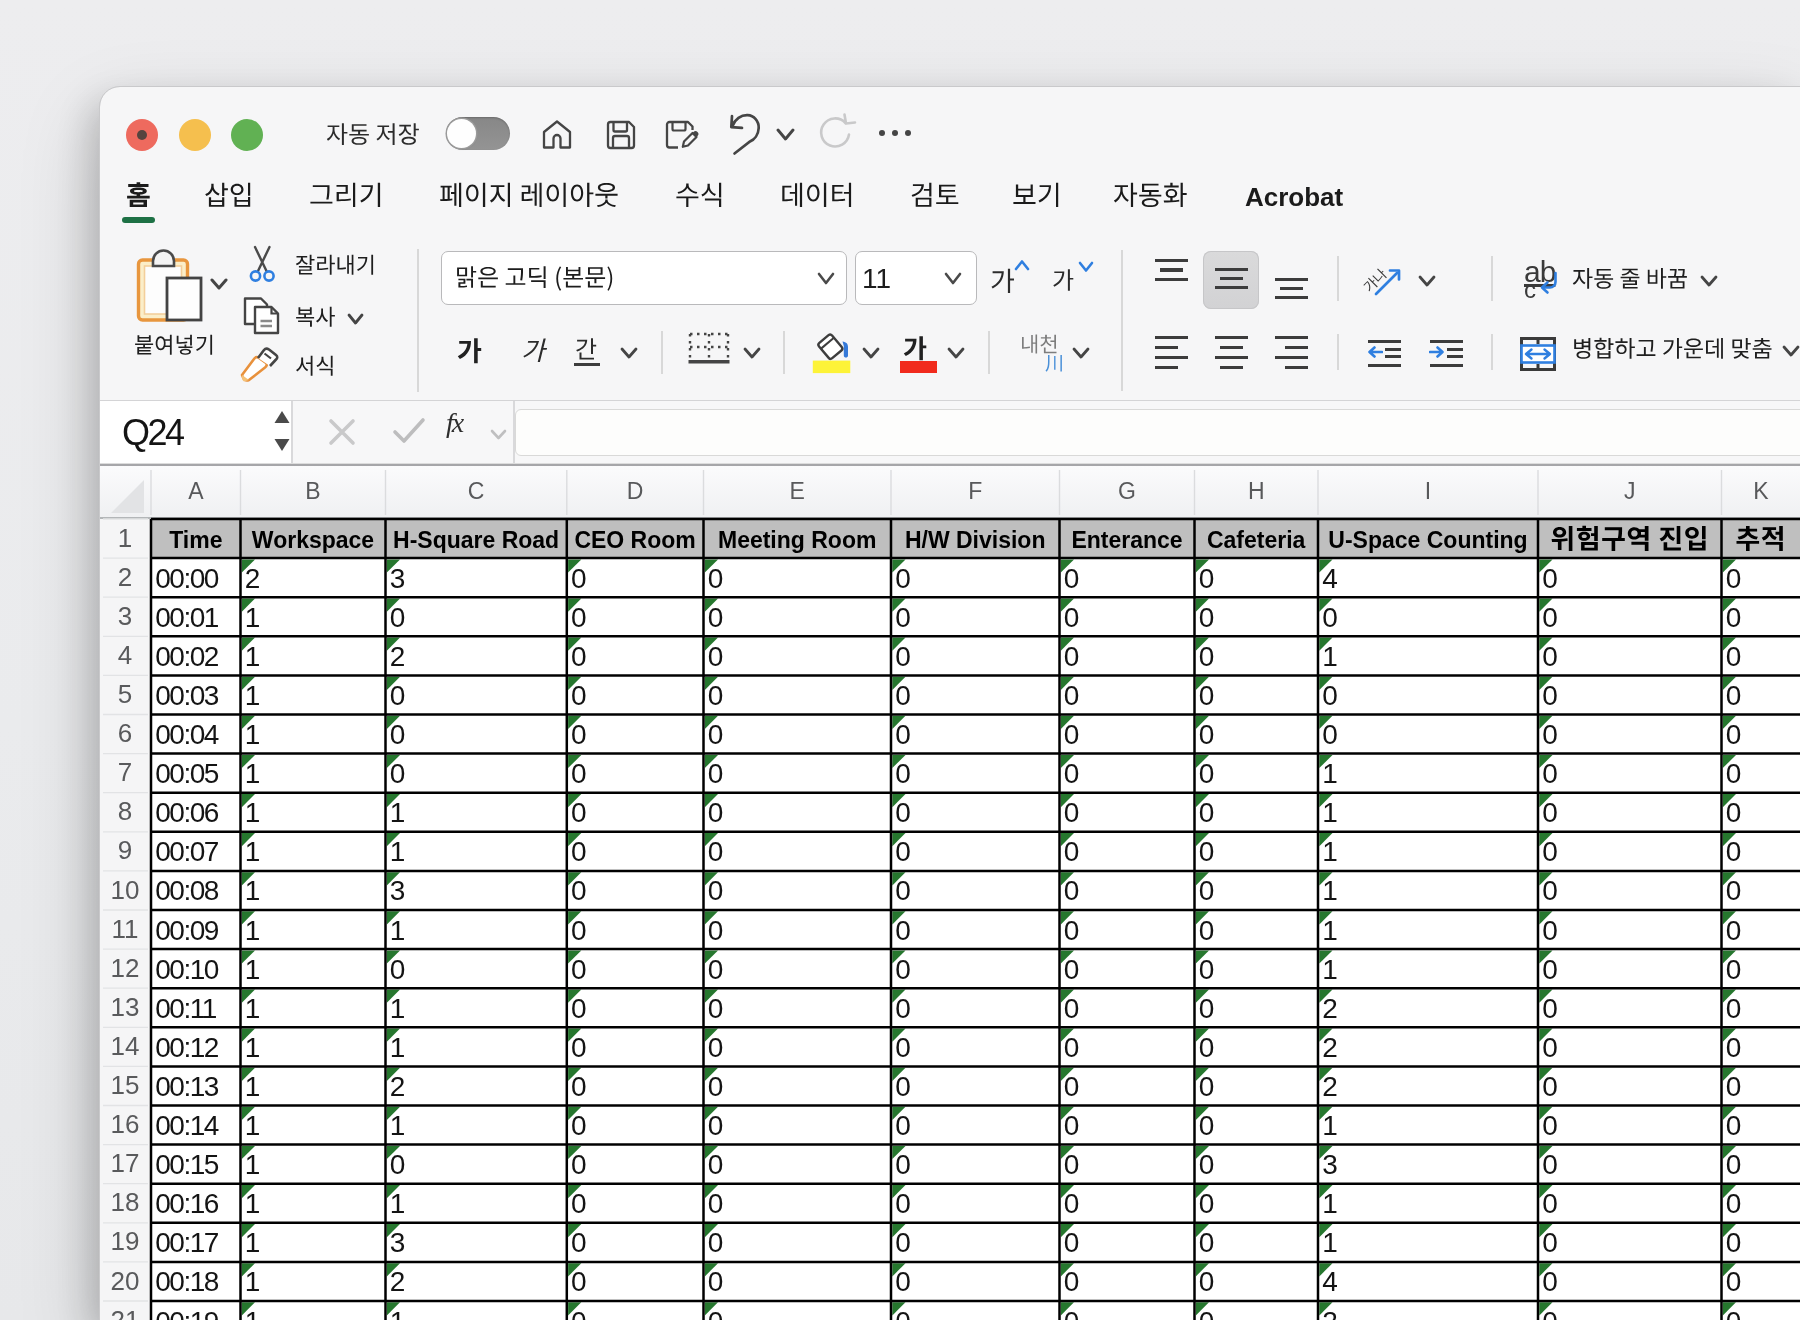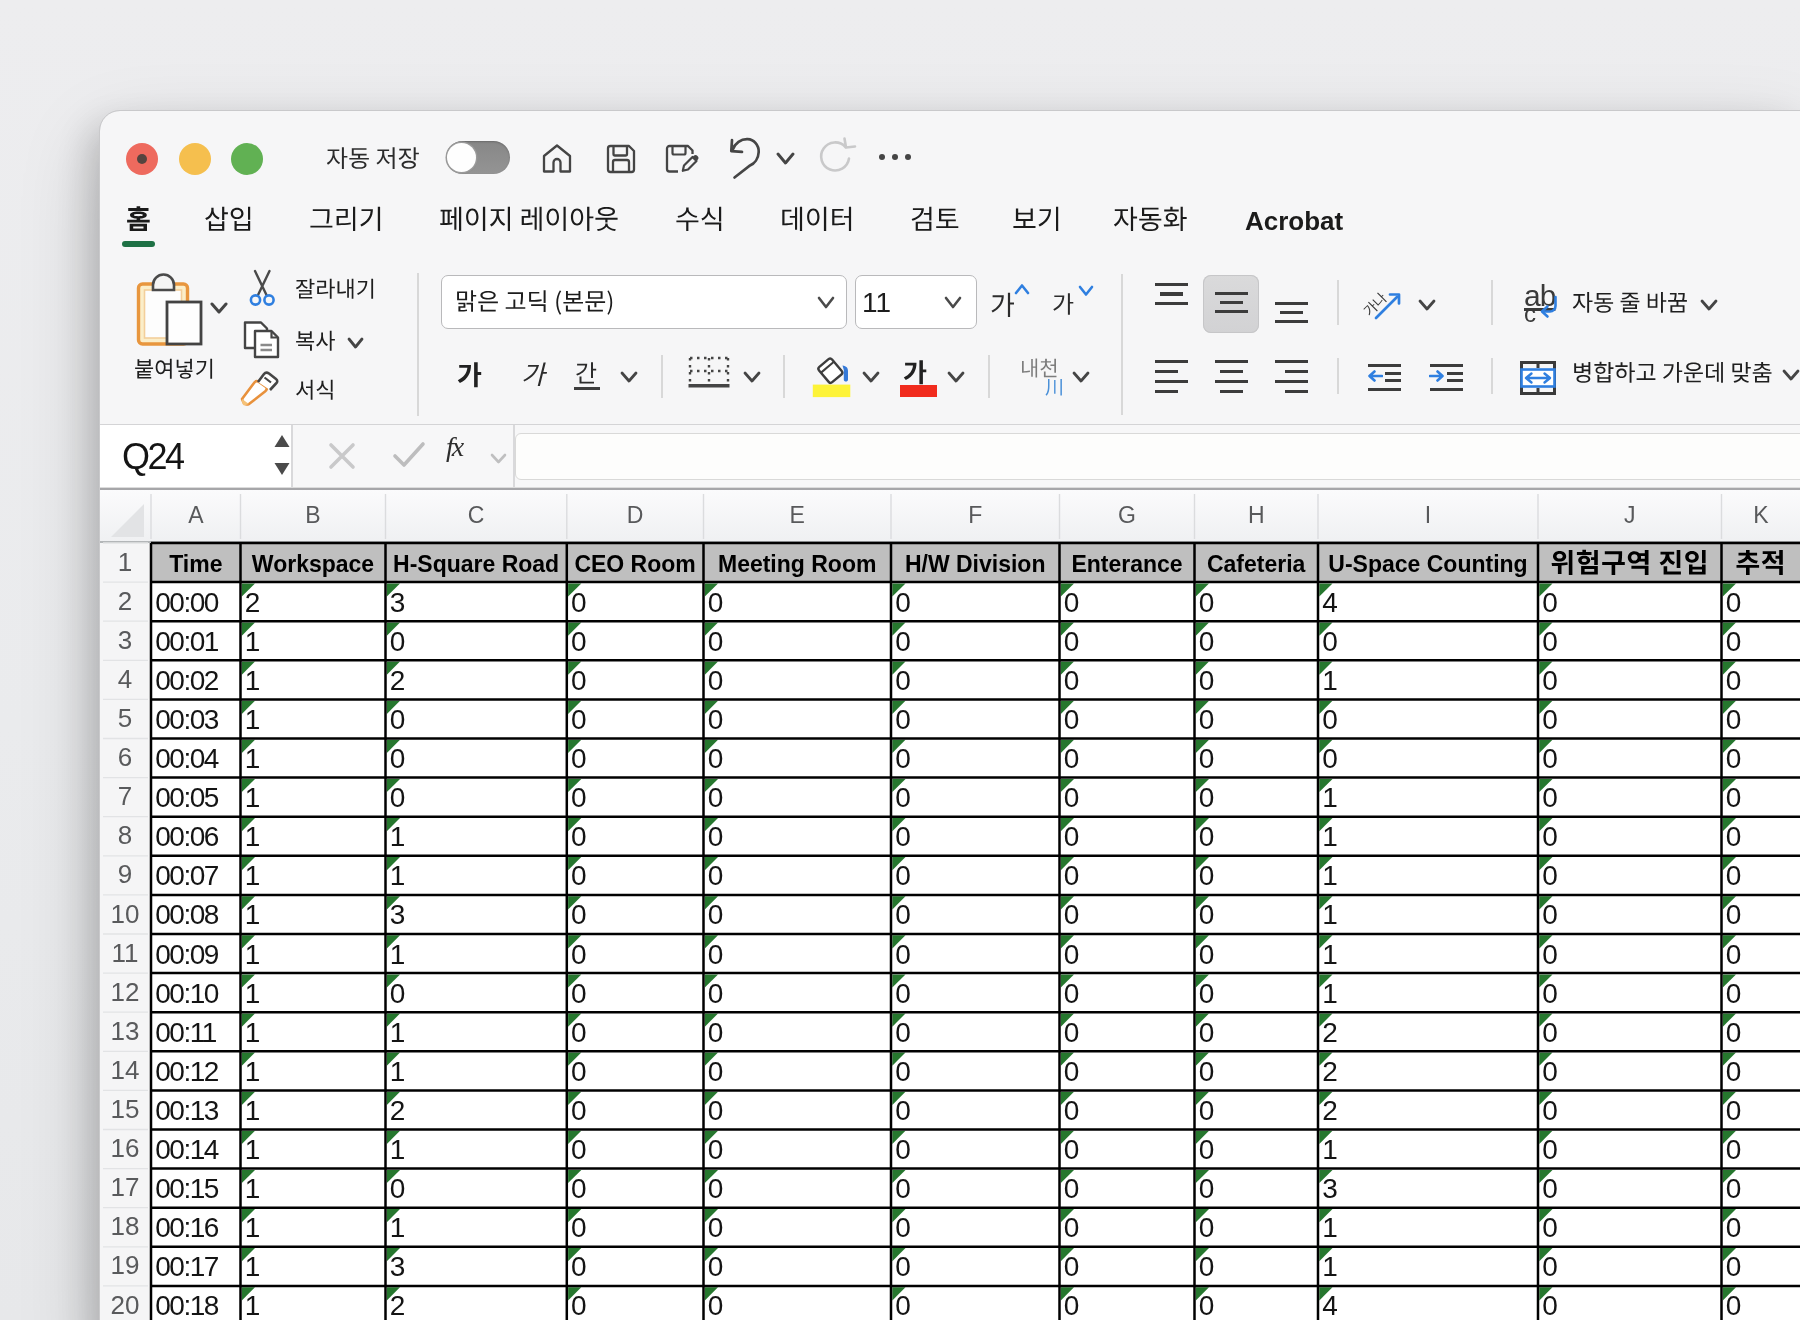--- a/index.html
+++ b/index.html
@@ -1,16 +1,16 @@
 <!DOCTYPE html>
 <html><head><meta charset="utf-8"><style>
 html,body{margin:0;padding:0;}
 body{width:1800px;height:1320px;overflow:hidden;font-family:"Liberation Sans",sans-serif;
 background:linear-gradient(180deg,#ededef 0%,#eaebed 55%,#e7e8ea 100%);}
-#page{position:relative;width:1800px;height:940px;margin-top:24px;}
+#page{position:relative;width:1800px;height:940px;}
 .abs{position:absolute;}
 </style></head><body>
 <div id="page">
 
 <div class="abs" style="left:100px;top:87px;width:1700px;height:1233px;background:#f6f6f7;border-radius:20px 0 0 0;box-shadow:-10px 14px 34px rgba(0,0,0,.16), -2px 30px 80px rgba(0,0,0,.18);outline:1px solid #c9c9cb;"></div>
 <div class="abs" style="left:126px;top:119px;width:32px;height:32px;border-radius:50%;background:#ee6a5e;"></div>
 <div class="abs" style="left:178.5px;top:119px;width:32px;height:32px;border-radius:50%;background:#f5bf4e;"></div>
 <div class="abs" style="left:231px;top:119px;width:32px;height:32px;border-radius:50%;background:#61b153;"></div>
 <div class="abs" style="left:137px;top:130px;width:10px;height:10px;border-radius:50%;background:#55443f;"></div>
 <svg style="position:absolute;left:326.0px;top:121.0px" width="97" height="28" viewBox="0 -22 97 28">

